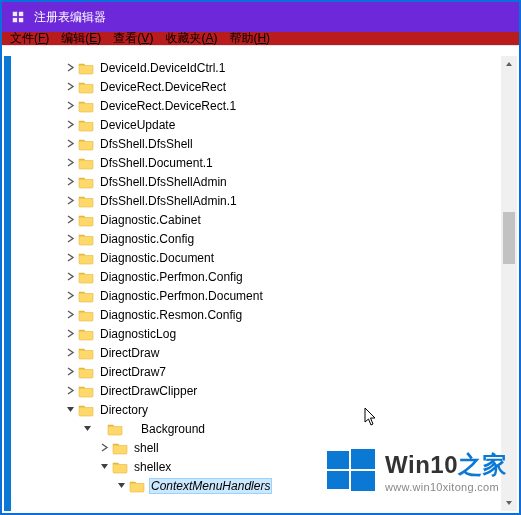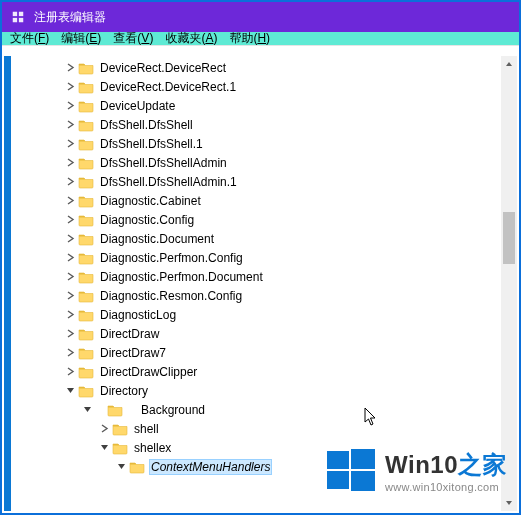--- a/index.html
+++ b/index.html
@@ -4,21 +4,21 @@
 <style>
   * { box-sizing: border-box; margin: 0; padding: 0; font-family: "Microsoft YaHei", Tahoma, sans-serif; }
   body { width: 521px; height: 515px; overflow: hidden; background: #fff; position: relative; }
 
   .outer { width: 521px; height: 515px; border: 2px solid #0b6fda; position: relative; background: #fff; }
 
   .titlebar { height: 30px; background: #6d28d9; display: flex; align-items: center; padding: 0 8px; color: #fff; }
   .titlebar-icon { width: 16px; height: 16px; margin-right: 8px; display: flex; align-items: center; justify-content: center; }
   .titlebar-title { font-size: 12px; }
 
-  .menubar { height: 14px; background: #5eead4; border-bottom: 1px solid #e5e5e5; display: flex; align-items: center; padding-left: 8px; font-size: 12px; }
+  .menubar { height: 14px; background: #b91c1c; border-bottom: 1px solid #e5e5e5; display: flex; align-items: center; padding-left: 8px; font-size: 12px; }
   .menu-item { margin-right: 12px; color: #000; cursor: default; }
   .menu-item u { text-decoration: underline; }
 
   .client { position: absolute; top: 54px; left: 2px; right: 2px; bottom: 2px; border-left: 7px solid #0b78d4; display: flex; }
   .tree-pane { flex: 1; position: relative; overflow: hidden; background: #fff; }
 
   .tree { position: absolute; top: 2px; left: 0; right: 16px; font-size: 12px; color: #000; user-select: none; }
   .row { display: flex; align-items: center; height: 19px; white-space: nowrap; }
   .expander { width: 16px; height: 16px; display: flex; align-items: center; justify-content: center; color: #5a5a5a; font-size: 10px; }
   .folder { width: 16px; height: 14px; margin-right: 4px; display: inline-block; }
@@ -73,20 +73,34 @@
               <svg width="9" height="9" viewBox="0 0 9 9">
                 <path d="M2 1 L7 4.5 L2 8" fill="none" stroke="#5a5a5a" stroke-width="1.4"></path>
               </svg>
             </span>
             <span class="folder">
               <svg width="16" height="14" viewBox="0 0 16 14">
                 <path d="M1 3 L6 3 L7.5 4.5 L15 4.5 L15 12 Q15 13 14 13 L2 13 Q1 13 1 12 Z" fill="#ffd86b" stroke="#e6b93a" stroke-width="0.6"></path>
                 <path d="M1 3 L6 3 L7.5 4.5 L1 4.5 Z" fill="#e6b93a"></path>
               </svg>
             </span>
+            <span class="label">DeviceId.DeviceIdCtrl.1</span>
+          </div>
+          <div class="row" style="padding-left: 51px;">
+            <span class="expander">
+              <svg width="9" height="9" viewBox="0 0 9 9">
+                <path d="M2 1 L7 4.5 L2 8" fill="none" stroke="#5a5a5a" stroke-width="1.4"></path>
+              </svg>
+            </span>
+            <span class="folder">
+              <svg width="16" height="14" viewBox="0 0 16 14">
+                <path d="M1 3 L6 3 L7.5 4.5 L15 4.5 L15 12 Q15 13 14 13 L2 13 Q1 13 1 12 Z" fill="#ffd86b" stroke="#e6b93a" stroke-width="0.6"></path>
+                <path d="M1 3 L6 3 L7.5 4.5 L1 4.5 Z" fill="#e6b93a"></path>
+              </svg>
+            </span>
             <span class="label">DeviceRect.DeviceRect</span>
           </div>
           <div class="row" style="padding-left: 51px;">
             <span class="expander">
               <svg width="9" height="9" viewBox="0 0 9 9">
                 <path d="M2 1 L7 4.5 L2 8" fill="none" stroke="#5a5a5a" stroke-width="1.4"></path>
               </svg>
             </span>
             <span class="folder">
               <svg width="16" height="14" viewBox="0 0 16 14">
@@ -129,21 +143,21 @@
               <svg width="9" height="9" viewBox="0 0 9 9">
                 <path d="M2 1 L7 4.5 L2 8" fill="none" stroke="#5a5a5a" stroke-width="1.4"></path>
               </svg>
             </span>
             <span class="folder">
               <svg width="16" height="14" viewBox="0 0 16 14">
                 <path d="M1 3 L6 3 L7.5 4.5 L15 4.5 L15 12 Q15 13 14 13 L2 13 Q1 13 1 12 Z" fill="#ffd86b" stroke="#e6b93a" stroke-width="0.6"></path>
                 <path d="M1 3 L6 3 L7.5 4.5 L1 4.5 Z" fill="#e6b93a"></path>
               </svg>
             </span>
-            <span class="label">DfsShell.DfsShell.1</span>
+            <span class="label">DfsShell.Document.1</span>
           </div>
           <div class="row" style="padding-left: 51px;">
             <span class="expander">
               <svg width="9" height="9" viewBox="0 0 9 9">
                 <path d="M2 1 L7 4.5 L2 8" fill="none" stroke="#5a5a5a" stroke-width="1.4"></path>
               </svg>
             </span>
             <span class="folder">
               <svg width="16" height="14" viewBox="0 0 16 14">
                 <path d="M1 3 L6 3 L7.5 4.5 L15 4.5 L15 12 Q15 13 14 13 L2 13 Q1 13 1 12 Z" fill="#ffd86b" stroke="#e6b93a" stroke-width="0.6"></path>

